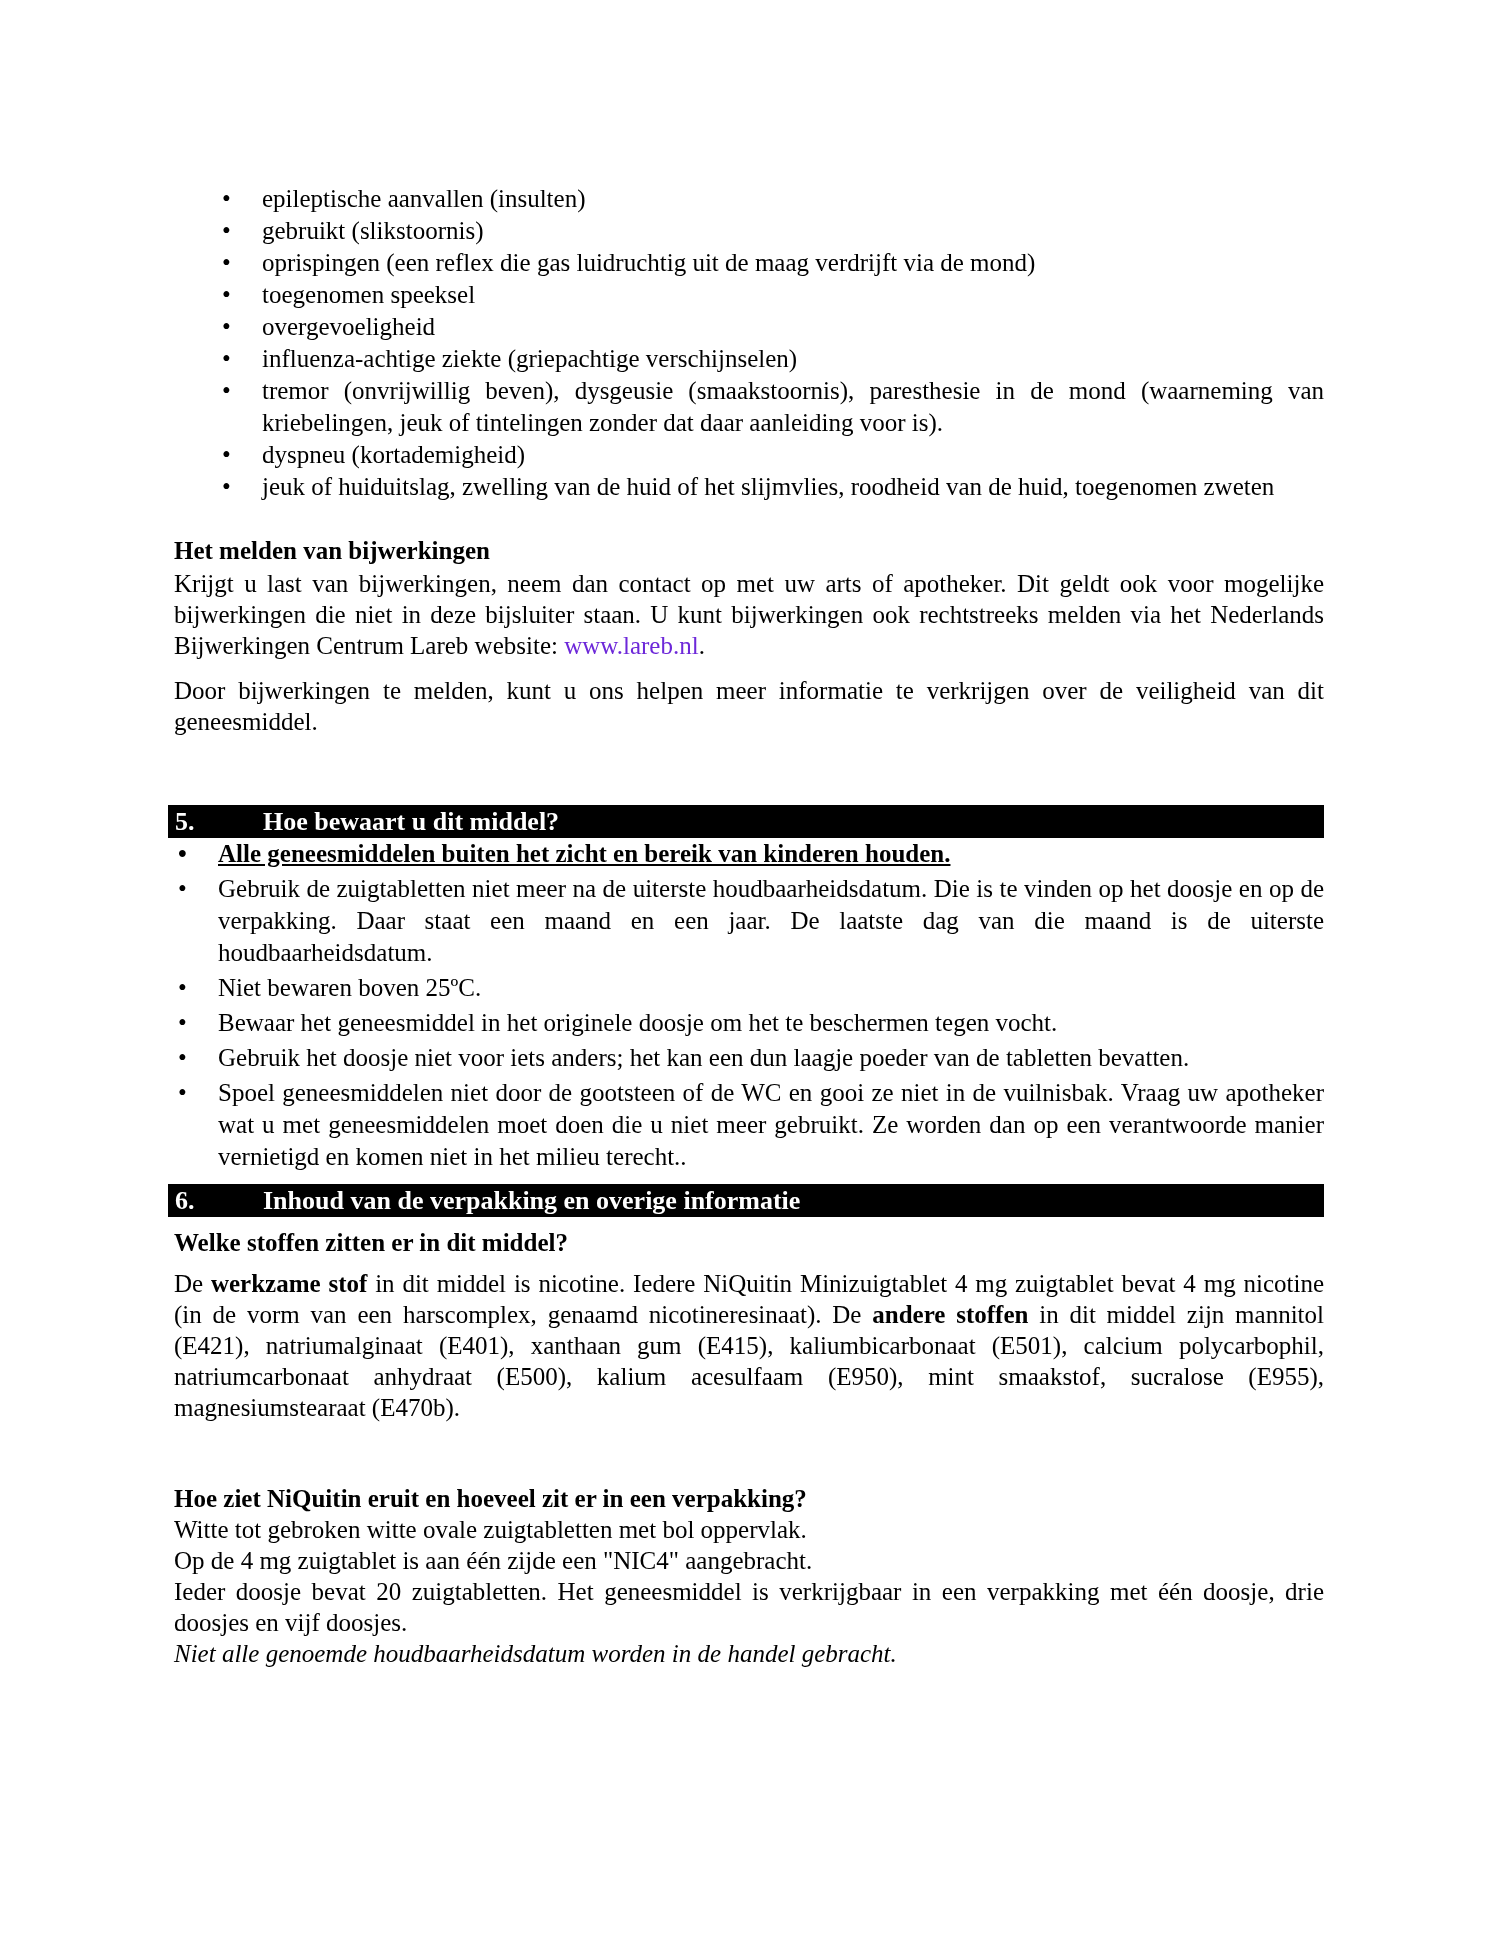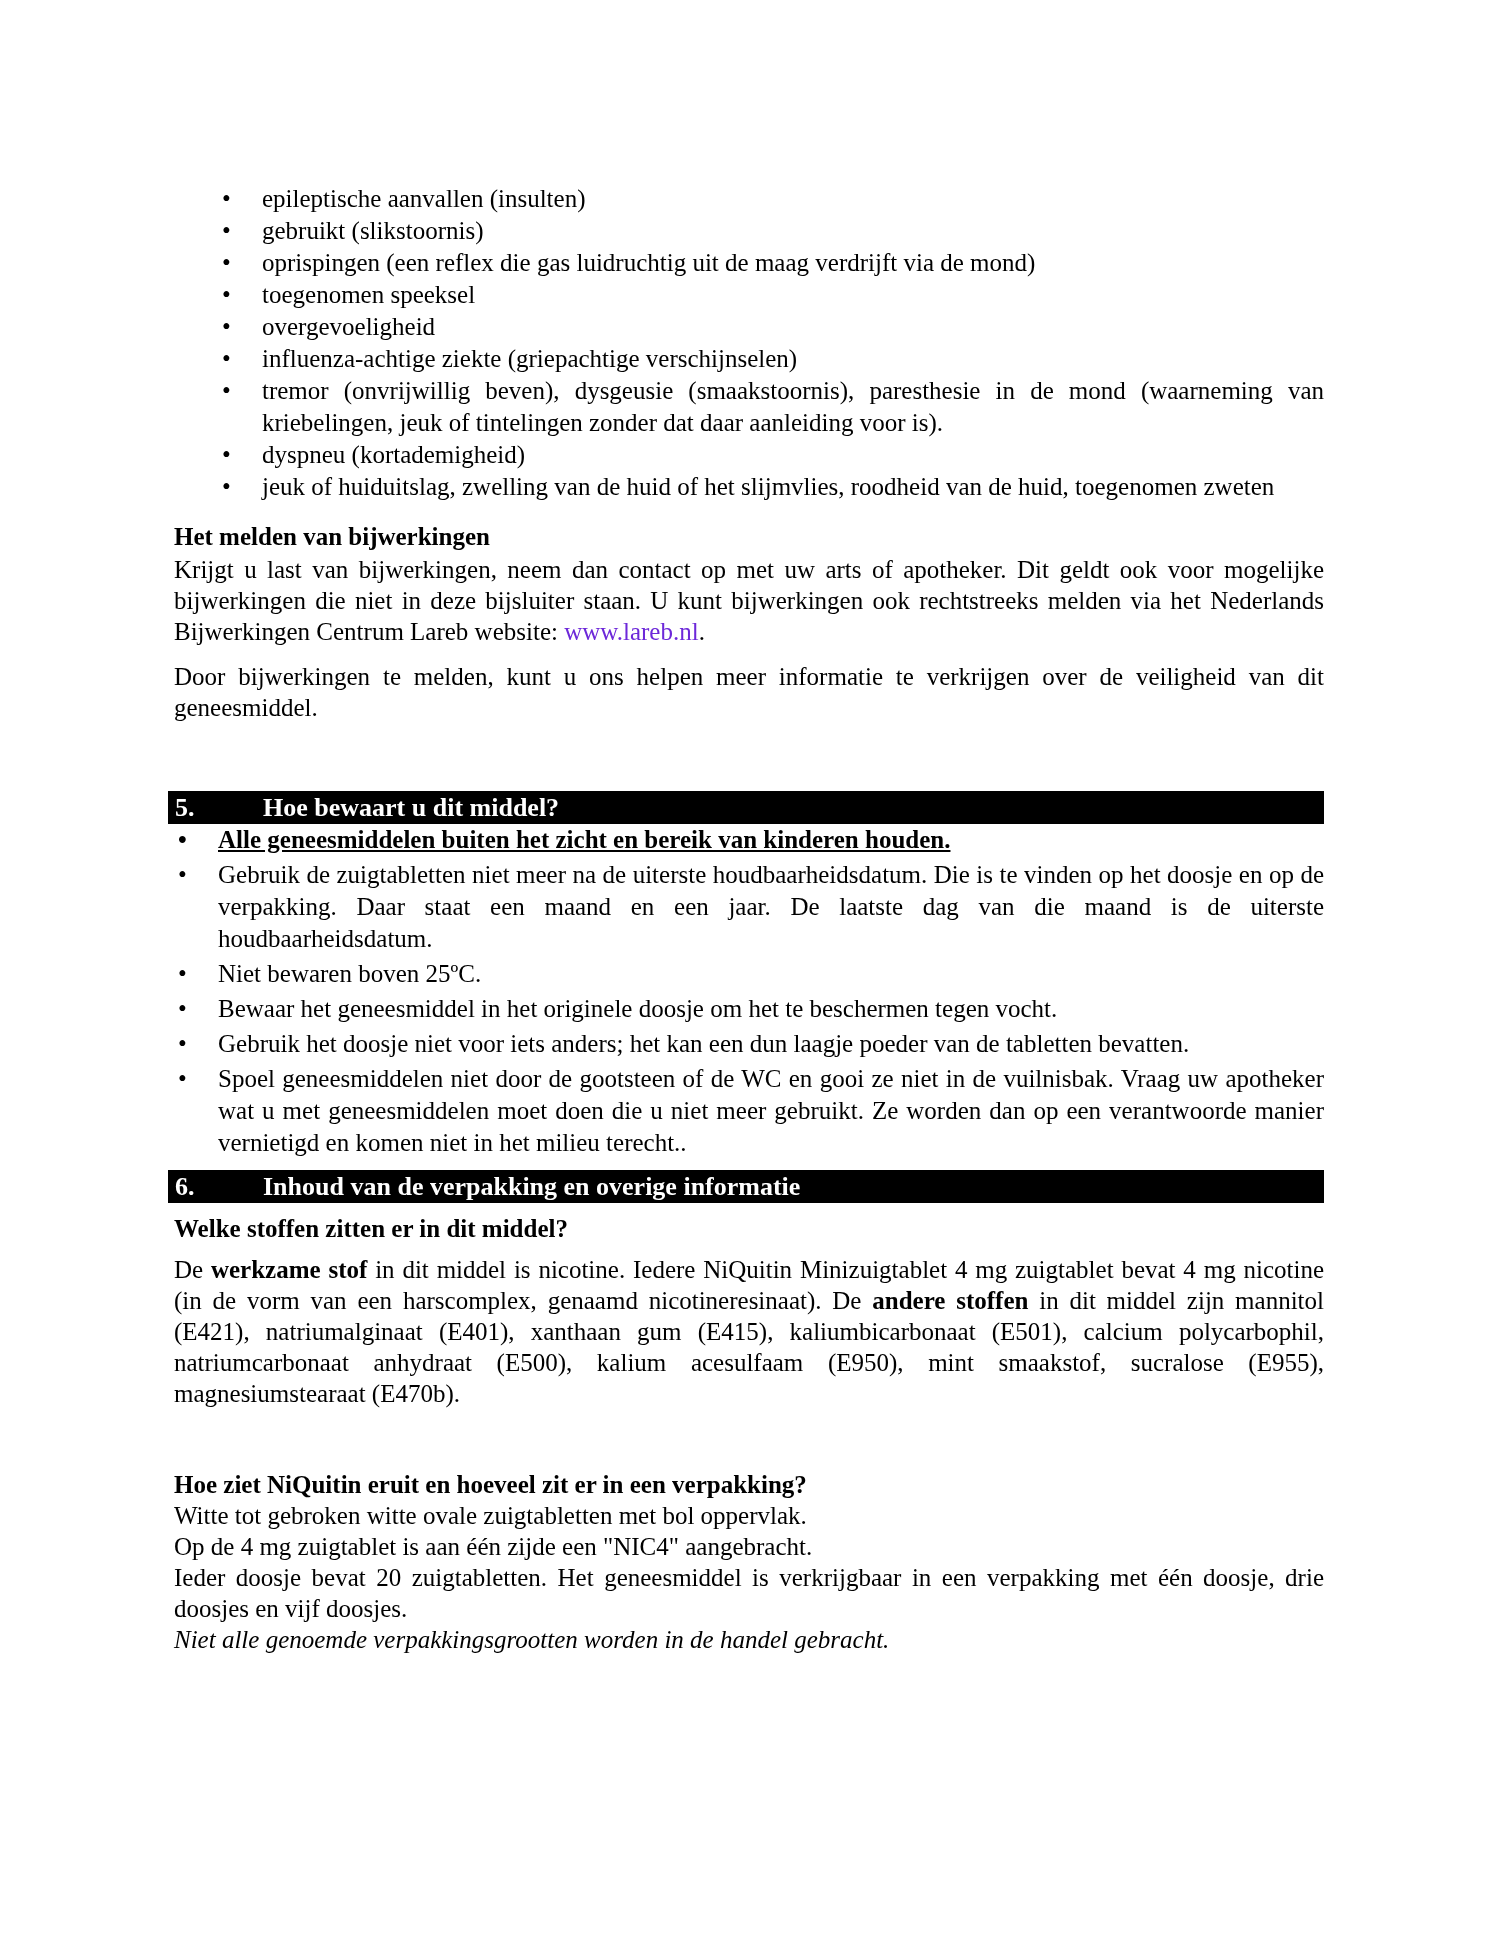--- a/index.html
+++ b/index.html
@@ -26,21 +26,21 @@
   .level1 li { padding-left: 44px; }
   .level1 li::before { content: "\2022"; position: absolute; left: 4px; }
   .storage li + li { margin-top: 3px; }
   li.bold { font-weight: bold; text-decoration: underline; }
   h3 {
     font-size: 25px;
     font-weight: bold;
     line-height: 31px;
     margin: 0;
   }
-  h3.melden { margin-top: 18px; }
+  h3.melden { margin-top: 32px; }
   p { margin: 0; line-height: 31px; }
   .just { text-align: justify; }
   .p1 { margin-top: 2px; }
   .p2 { margin-top: 14px; text-align: justify; }
   .bar {
     background: #000000;
     color: #ffffff;
     height: 33px;
     line-height: 33px;
     font-weight: bold;
@@ -117,17 +117,17 @@
     <h3 class="welke">Welke stoffen zitten er in dit middel?</h3>
 
     <p class="just comp"><span>De </span><b>werkzame stof</b><span> in dit middel is nicotine. Iedere NiQuitin Minizuigtablet 4 mg zuigtablet bevat 4 mg nicotine (in de vorm van een harscomplex, genaamd nicotineresinaat). De </span><b>andere stoffen</b><span> in dit middel zijn mannitol (E421), natriumalginaat (E401), xanthaan gum (E415), kaliumbicarbonaat (E501), calcium polycarbophil, natriumcarbonaat anhydraat (E500), kalium acesulfaam (E950), mint smaakstof, sucralose (E955), magnesiumstearaat (E470b).</span></p>
 
     <h3 class="hoe">Hoe ziet NiQuitin eruit en hoeveel zit er in een verpakking?</h3>
 
     <div class="appearance">
       <div class="apline">Witte tot gebroken witte ovale zuigtabletten met bol oppervlak.</div>
       <div class="apline">Op de 4 mg zuigtablet is aan één zijde een "NIC4" aangebracht.</div>
       <div class="apline">Ieder doosje bevat 20 zuigtabletten. Het geneesmiddel is verkrijgbaar in een verpakking met één doosje, drie doosjes en vijf doosjes.</div>
-      <div class="apline italicnote">Niet alle genoemde verpakkingsgrootten worden in de handel gebracht.</div>
+      <div class="apline italicnote">Niet alle genoemde houdbaarheidsdatum worden in de handel gebracht.</div>
     </div>
 
   </div>
 </div>
 
 </body></html>

